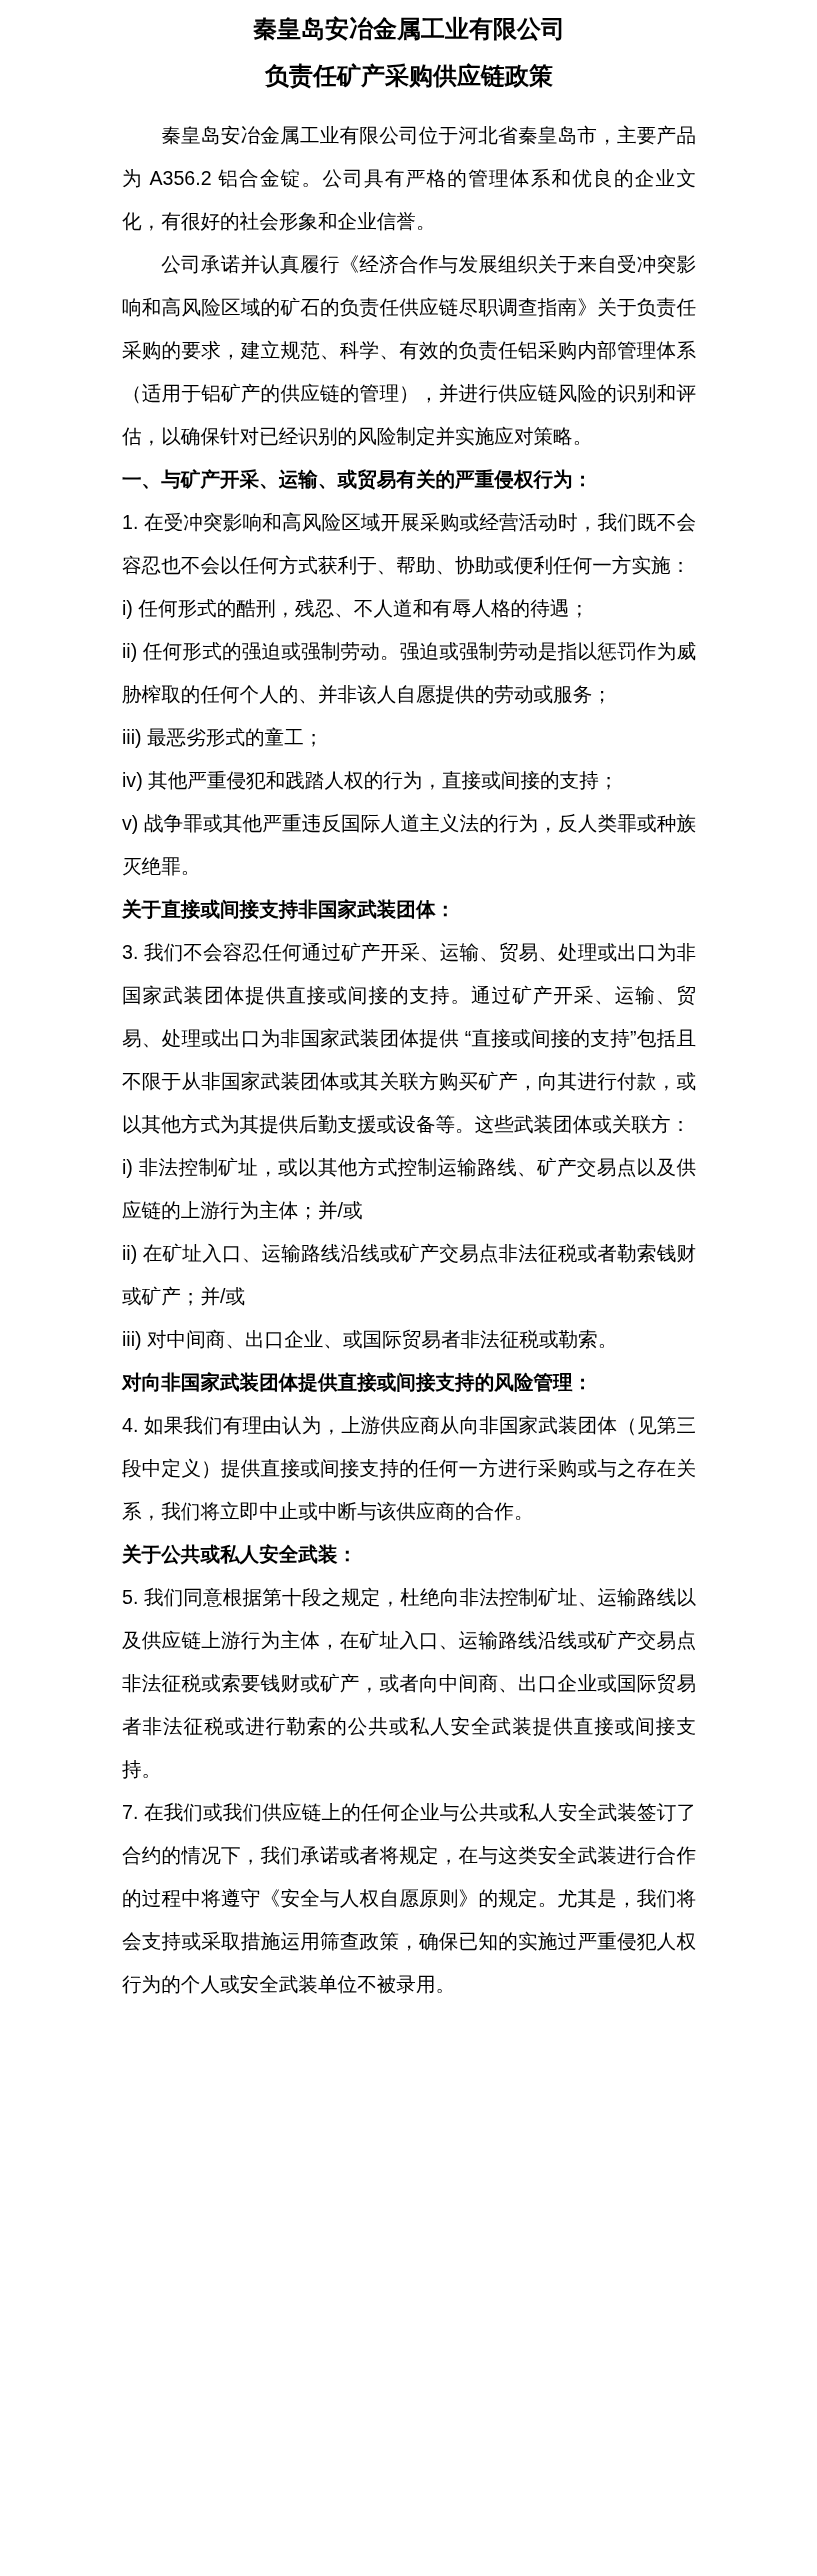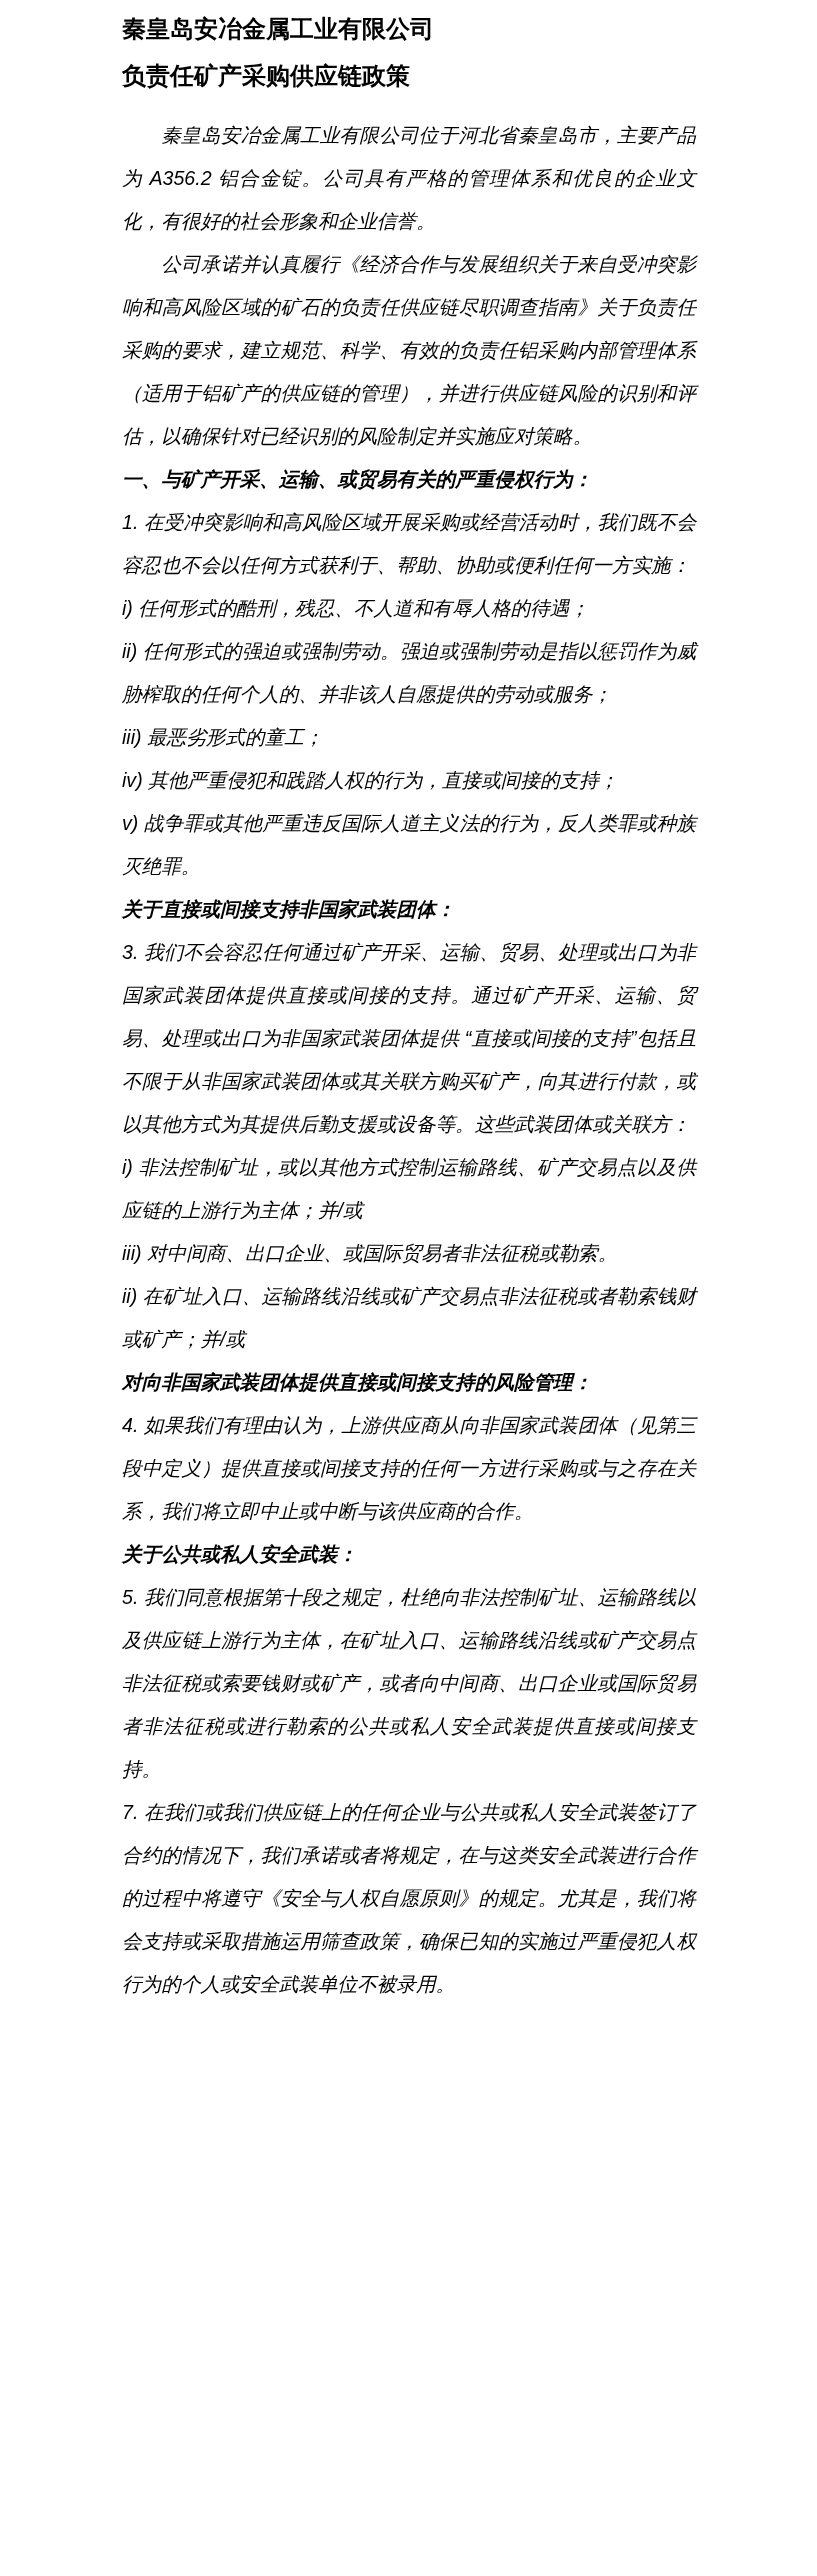--- a/index.html
+++ b/index.html
@@ -11,34 +11,34 @@
   }
   .page {
     position: relative;
     width: 818px;
     min-height: 3980px;
     background: #ffffff;
     box-sizing: border-box;
     padding: 5.2px 122px 20.6px 122px;
   }
   .doc-title {
-    text-align: left;
+    text-align: center;
     font-weight: bold;
     font-size: 24px;
     line-height: 47px;
     margin: 0;
   }
   .title-block { margin-bottom: 14.4px; }
   .doc-body {
     font-size: 19.6px;
     line-height: 43px;
     text-align: justify;
     text-justify: inter-ideograph;
   }
-  .doc-body p { margin: 0; font-style: italic; }
+  .doc-body p { margin: 0; }
   .para { font-weight: normal; }
   .para-indent { text-indent: 2em; font-weight: normal; }
   .heading { font-weight: bold; }
 </style>
 </head>
 <body>
 
 <div class="page">
   <div class="title-block">
     <h1 class="doc-title">秦皇岛安冶金属工业有限公司</h1>
@@ -51,22 +51,22 @@
       <p class="heading">一、与矿产开采、运输、或贸易有关的严重侵权行为：</p>
       <p class="para">1. 在受冲突影响和高风险区域开展采购或经营活动时，我们既不会容忍也不会以任何方式获利于、帮助、协助或便利任何一方实施：</p>
       <p class="para">i) 任何形式的酷刑，残忍、不人道和有辱人格的待遇；</p>
       <p class="para">ii) 任何形式的强迫或强制劳动。强迫或强制劳动是指以惩罚作为威胁榨取的任何个人的、并非该人自愿提供的劳动或服务；</p>
       <p class="para">iii) 最恶劣形式的童工；</p>
       <p class="para">iv) 其他严重侵犯和践踏人权的行为，直接或间接的支持；</p>
       <p class="para">v) 战争罪或其他严重违反国际人道主义法的行为，反人类罪或种族灭绝罪。</p>
       <p class="heading">关于直接或间接支持非国家武装团体：</p>
       <p class="para">3. 我们不会容忍任何通过矿产开采、运输、贸易、处理或出口为非国家武装团体提供直接或间接的支持。通过矿产开采、运输、贸易、处理或出口为非国家武装团体提供 “直接或间接的支持”包括且不限于从非国家武装团体或其关联方购买矿产，向其进行付款，或以其他方式为其提供后勤支援或设备等。这些武装团体或关联方：</p>
       <p class="para">i) 非法控制矿址，或以其他方式控制运输路线、矿产交易点以及供应链的上游行为主体；并/或</p>
+      <p class="para">ii) 在矿址入口、运输路线沿线或矿产交易点非法征税或者勒索钱财或矿产；并/或</p>
       <p class="para">iii) 对中间商、出口企业、或国际贸易者非法征税或勒索。</p>
-      <p class="para">ii) 在矿址入口、运输路线沿线或矿产交易点非法征税或者勒索钱财或矿产；并/或</p>
       <p class="heading">对向非国家武装团体提供直接或间接支持的风险管理：</p>
       <p class="para">4. 如果我们有理由认为，上游供应商从向非国家武装团体（见第三段中定义）提供直接或间接支持的任何一方进行采购或与之存在关系，我们将立即中止或中断与该供应商的合作。</p>
       <p class="heading">关于公共或私人安全武装：</p>
       <p class="para">5. 我们同意根据第十段之规定，杜绝向非法控制矿址、运输路线以及供应链上游行为主体，在矿址入口、运输路线沿线或矿产交易点非法征税或索要钱财或矿产，或者向中间商、出口企业或国际贸易者非法征税或进行勒索的公共或私人安全武装提供直接或间接支持。</p>
       <p class="para">7. 在我们或我们供应链上的任何企业与公共或私人安全武装签订了合约的情况下，我们承诺或者将规定，在与这类安全武装进行合作的过程中将遵守《安全与人权自愿原则》的规定。尤其是，我们将会支持或采取措施运用筛查政策，确保已知的实施过严重侵犯人权行为的个人或安全武装单位不被录用。</p>
     </div>
 
 </div>
 
 

